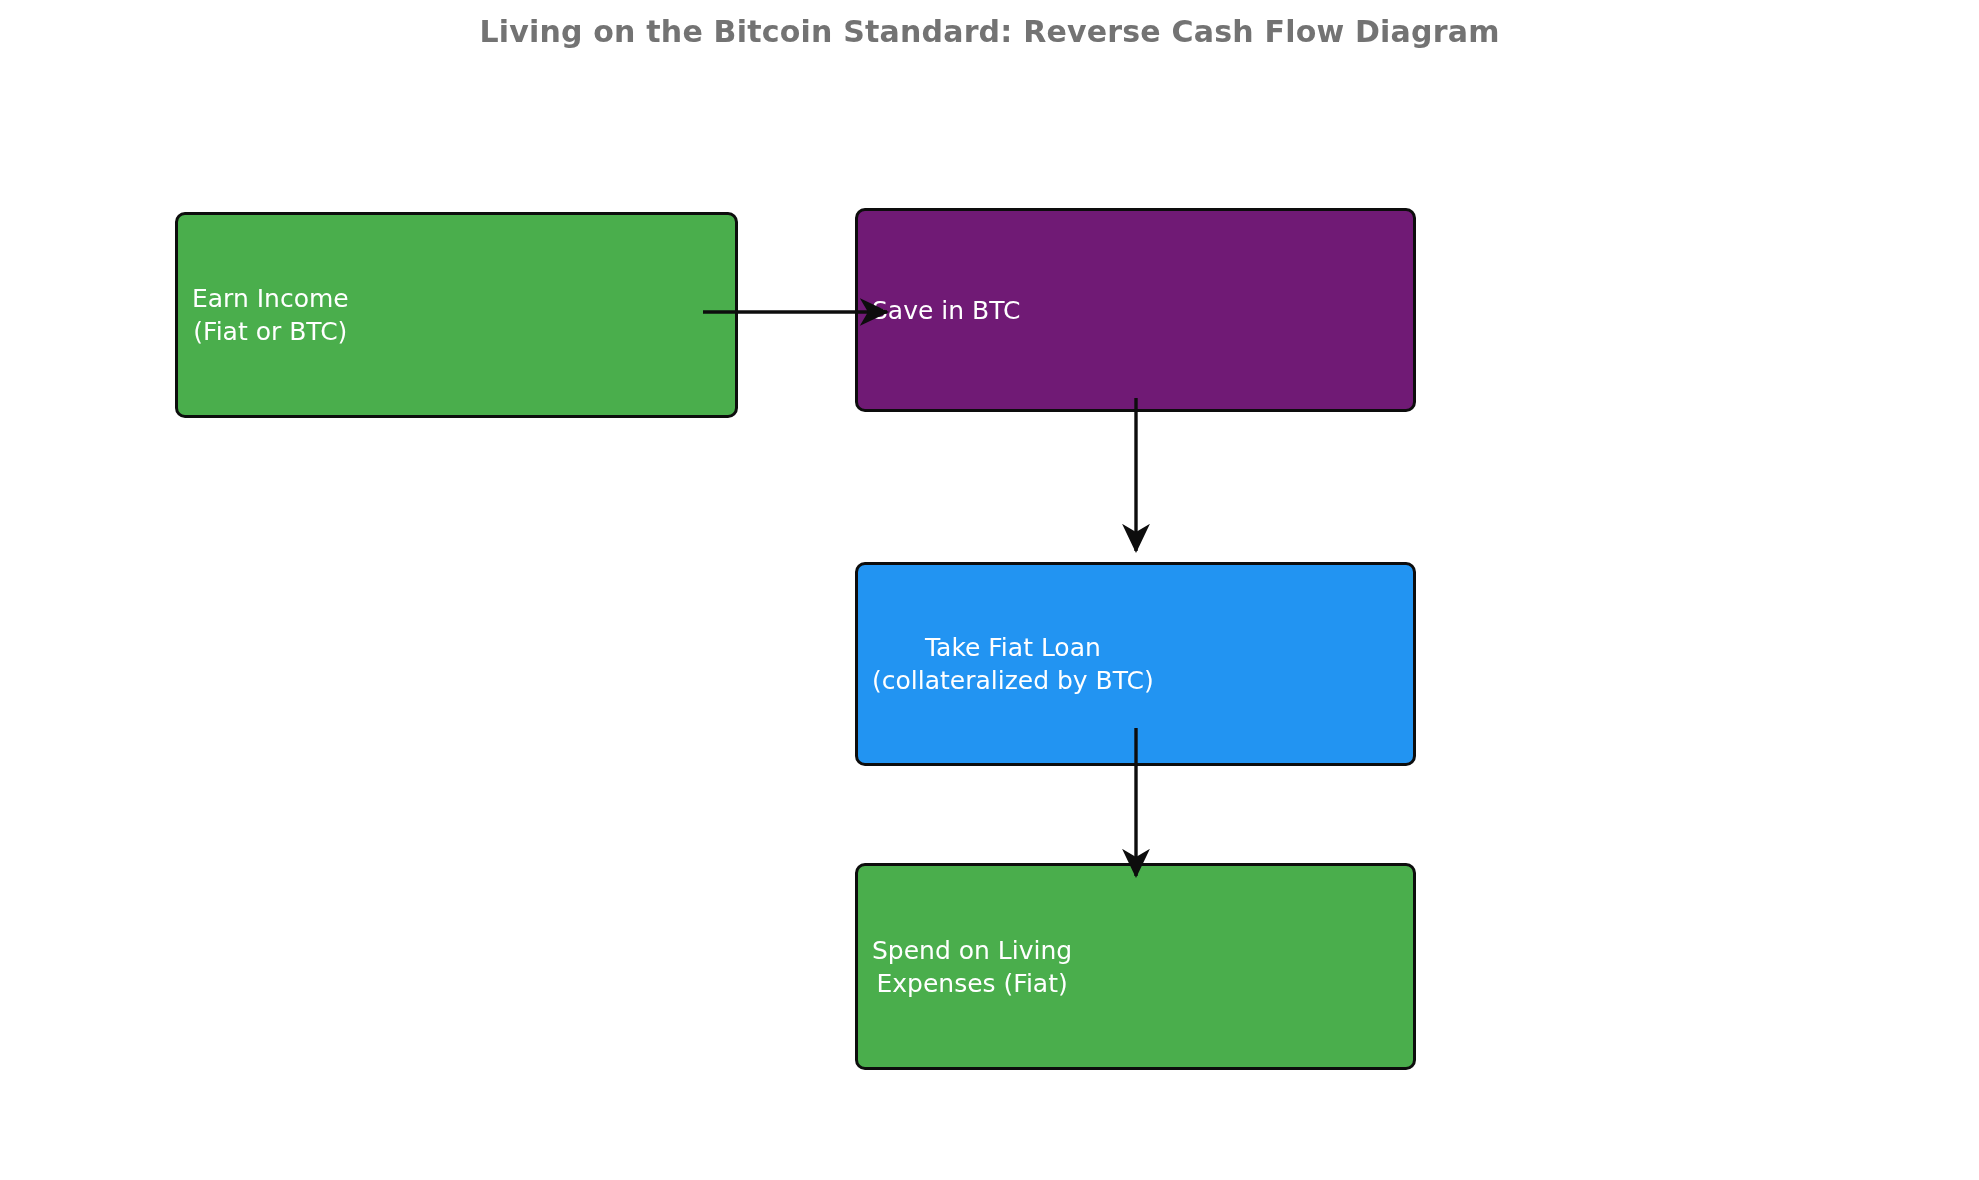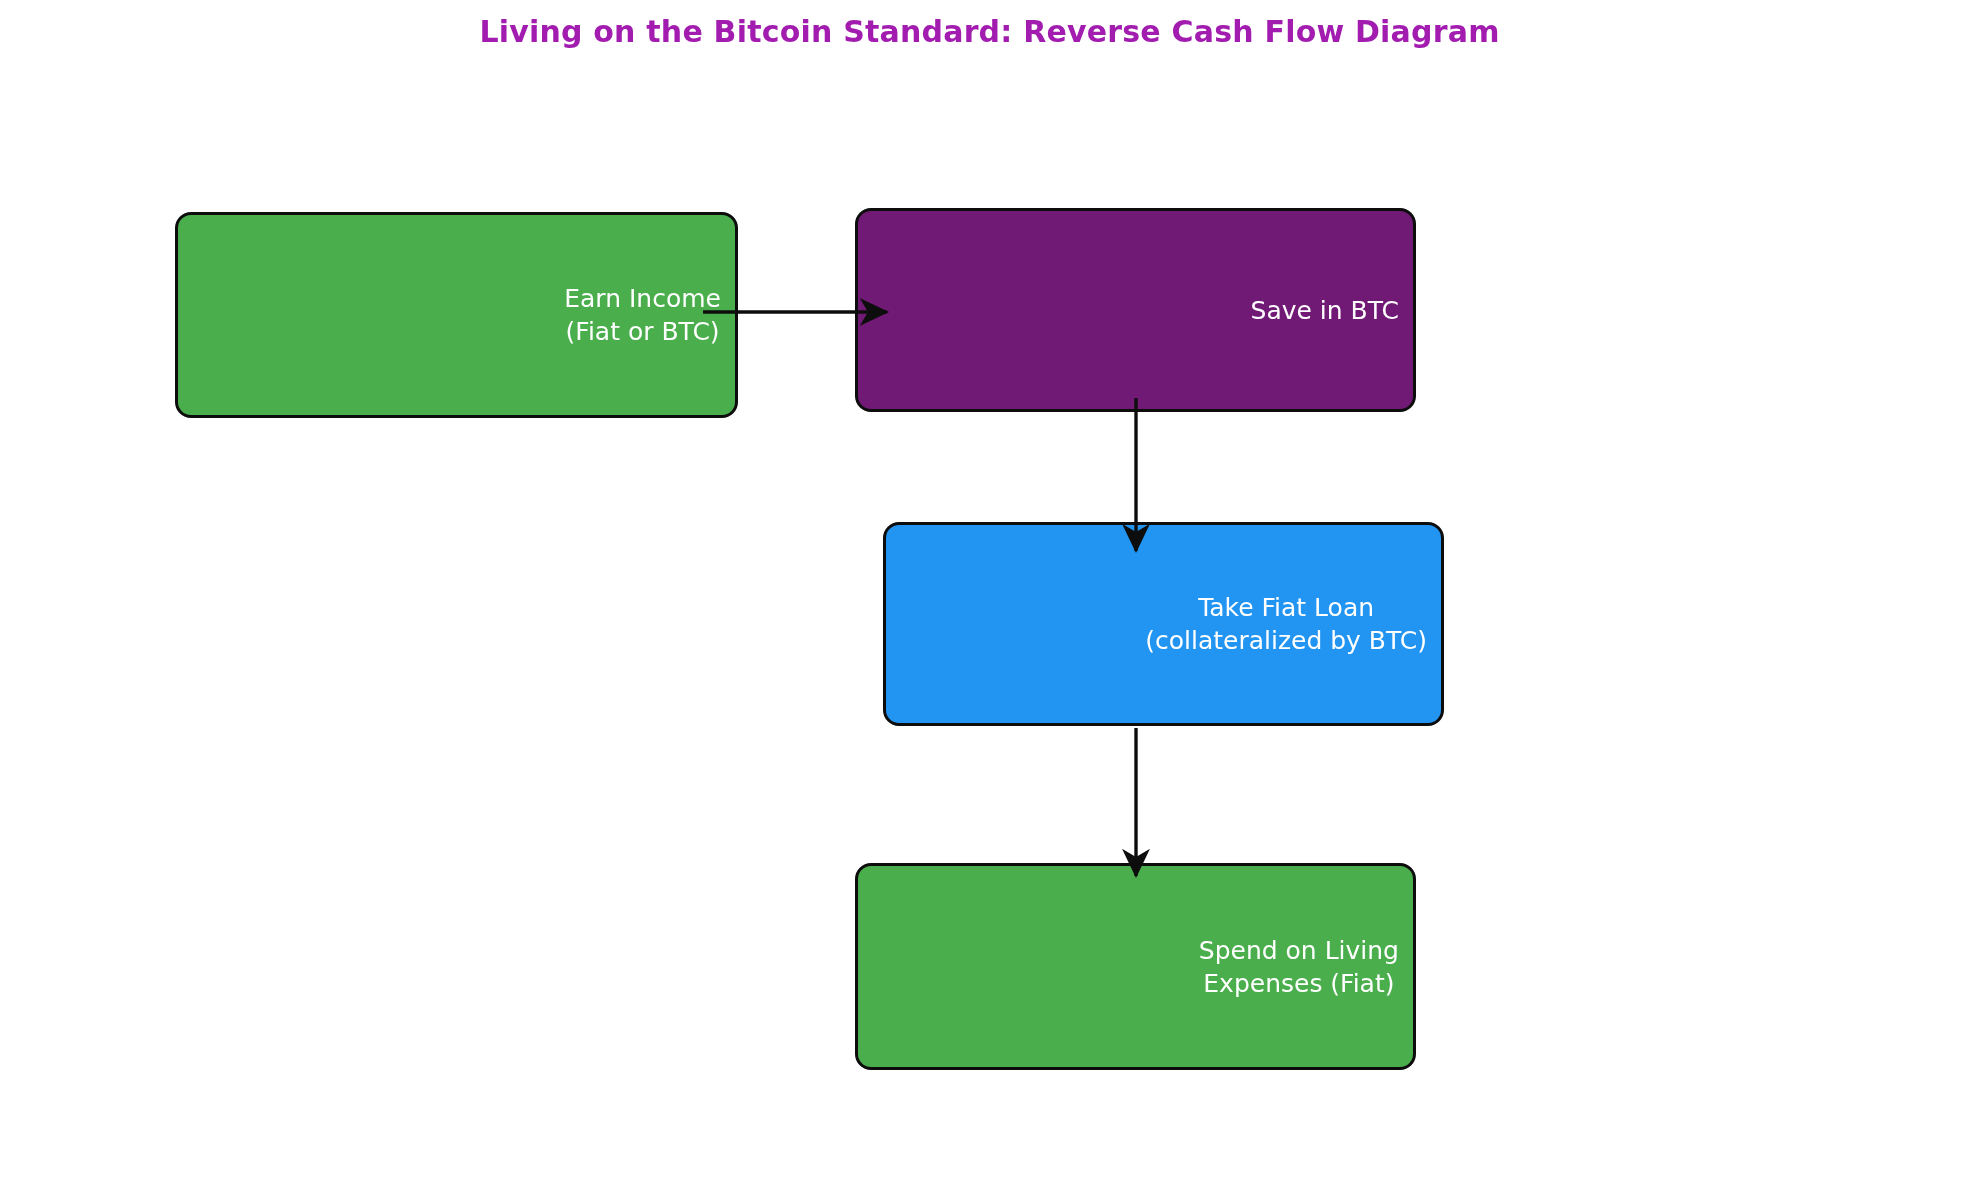--- a/index.html
+++ b/index.html
@@ -21,31 +21,31 @@
   #diagram-title {
     position: absolute;
     left: 0;
     top: 14px;
     width: 1979px;
     text-align: center;
     font-family: "DejaVu Sans", "Liberation Sans", sans-serif;
     font-weight: bold;
     font-size: 30px;
     letter-spacing: 0.2px;
-    color: #a21caf;
+    color: #737373;
     white-space: nowrap;
   }
   .node {
     position: absolute;
     box-sizing: border-box;
     border: 3px solid #0d0d0d;
-    border-radius: 16px;
+    border-radius: 10px;
     display: flex;
     align-items: center;
-    justify-content: flex-end;
+    justify-content: flex-start;
     text-align: center;
     color: #ffffff;
     font-size: 25px;
     line-height: 1.32;
     font-family: "DejaVu Sans", "Liberation Sans", sans-serif;
     font-weight: 400;
     z-index: 2;
     -webkit-font-smoothing: antialiased;
   }
   .node .node-label {
@@ -61,25 +61,24 @@
   }
   #node-save-btc {
     left: 855px;
     top: 208px;
     width: 561px;
     height: 204px;
     background: #701a75;
   }
   #node-fiat-loan {
     left: 855px;
-    top: 522px;
+    top: 562px;
     width: 561px;
     height: 204px;
     background: #2294f2;
-    margin-left: 28px;
   }
   #node-spend-living {
     left: 855px;
     top: 863px;
     width: 561px;
     height: 207px;
     background: #4aae4c;
   }
   #edge-layer {
     position: absolute;

